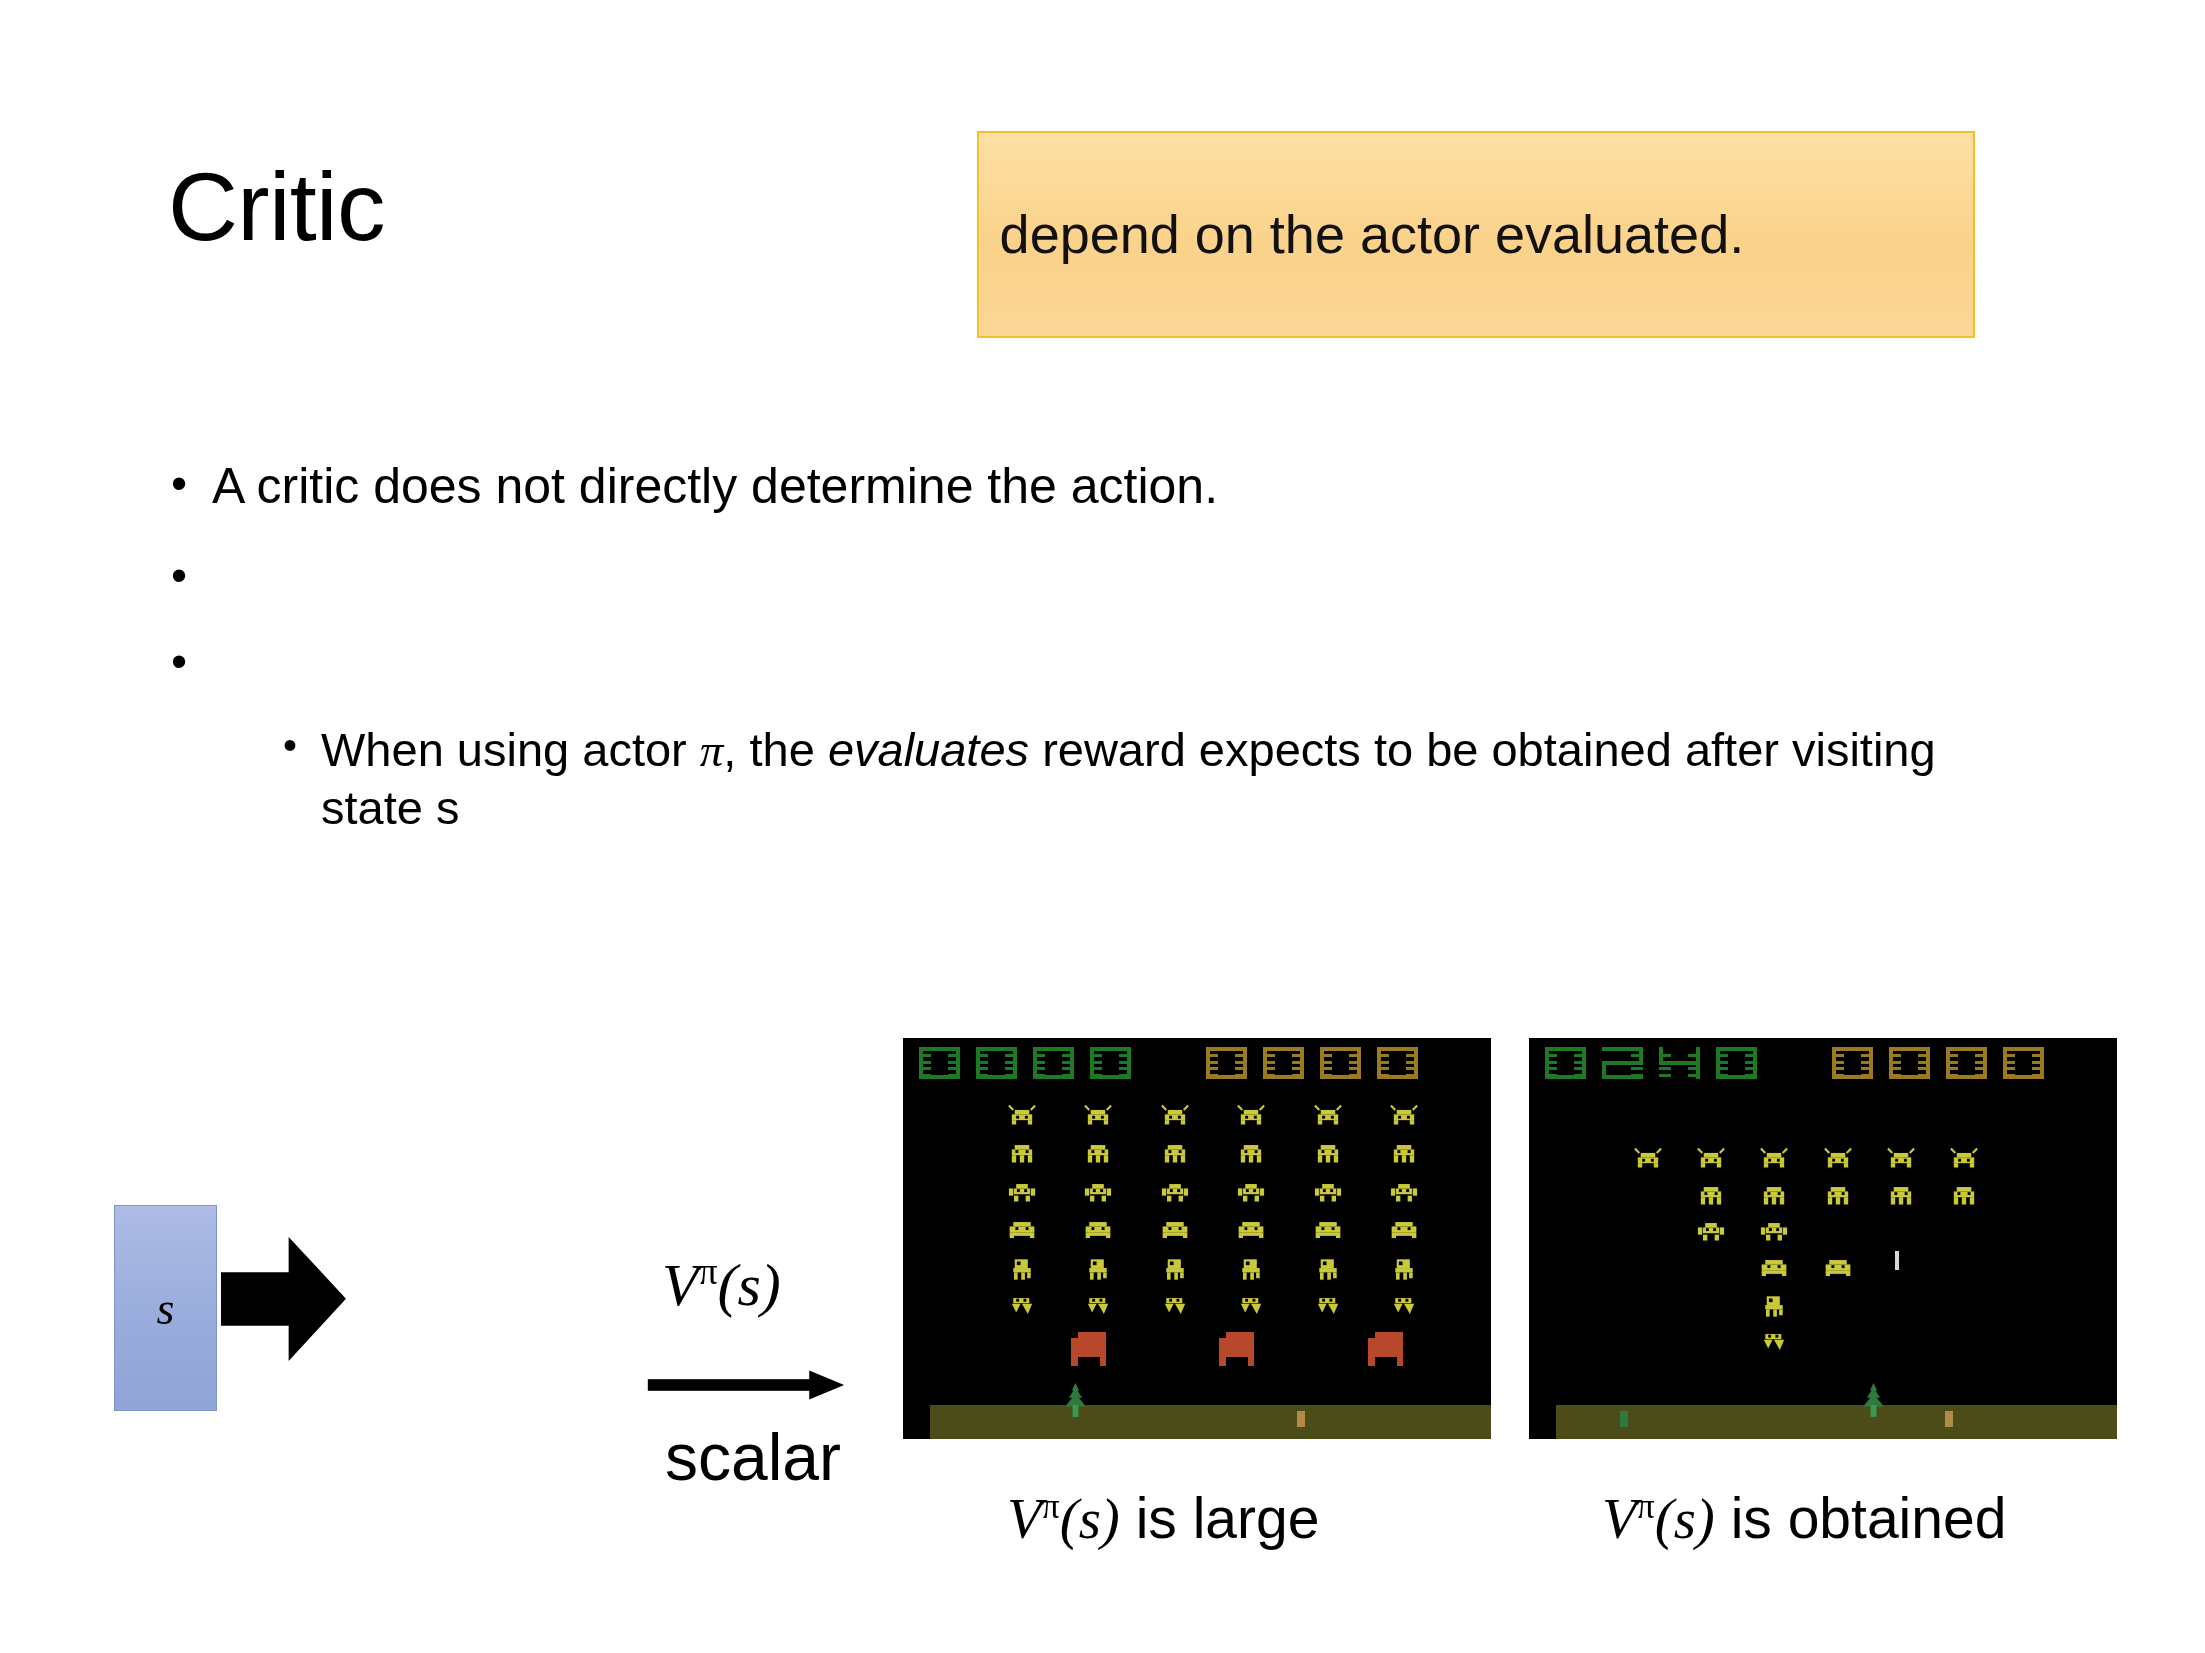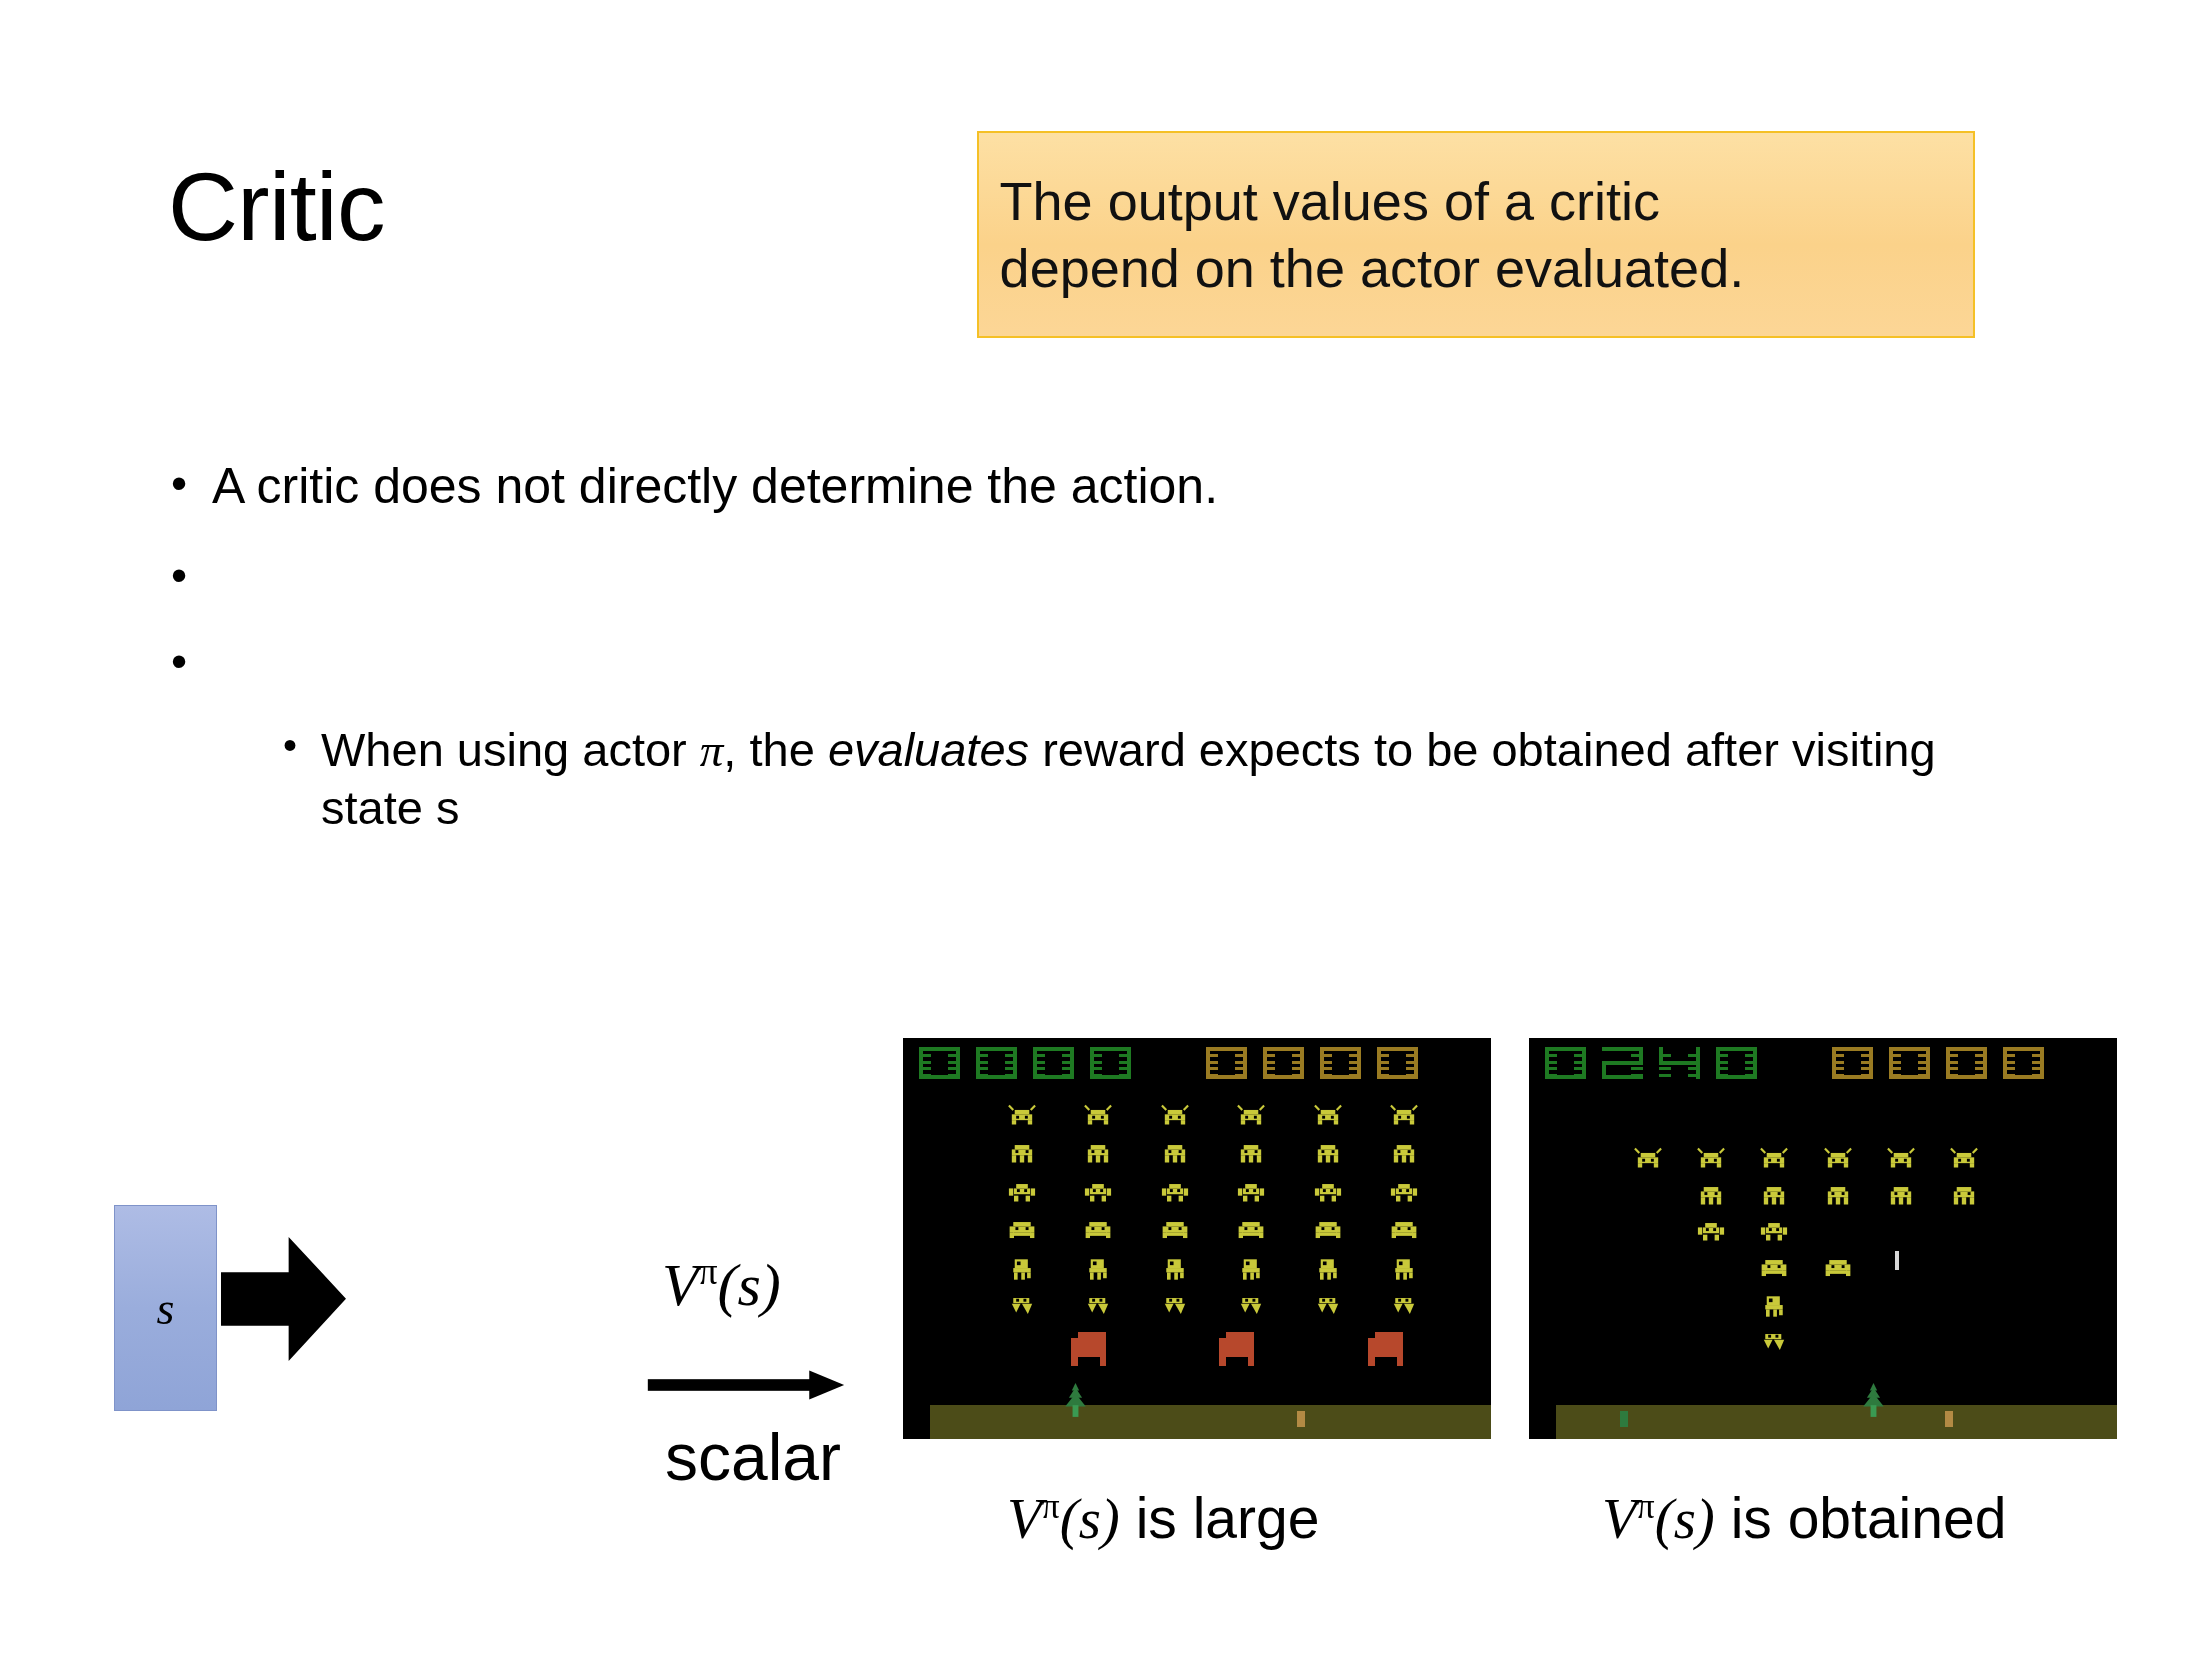--- a/index.html
+++ b/index.html
@@ -286,21 +286,20 @@
   }
   #caption-left  { left: 1007px; }
   #caption-right { left: 1602px; }
 </style>
 </head>
 <body>
 
 <div id="slide-title">Critic</div>
 
 <div id="callout-box">
-  <div class="callout-line">The output values of a critic</div>
   <div class="callout-line">depend on the actor evaluated.</div>
 </div>
 
 <div id="bullet-list">
 
   <div class="bullet-row">
     <span class="bullet-dot">•</span>
     <span class="bullet-text">A critic does not directly determine the action.</span>
   </div>
 

